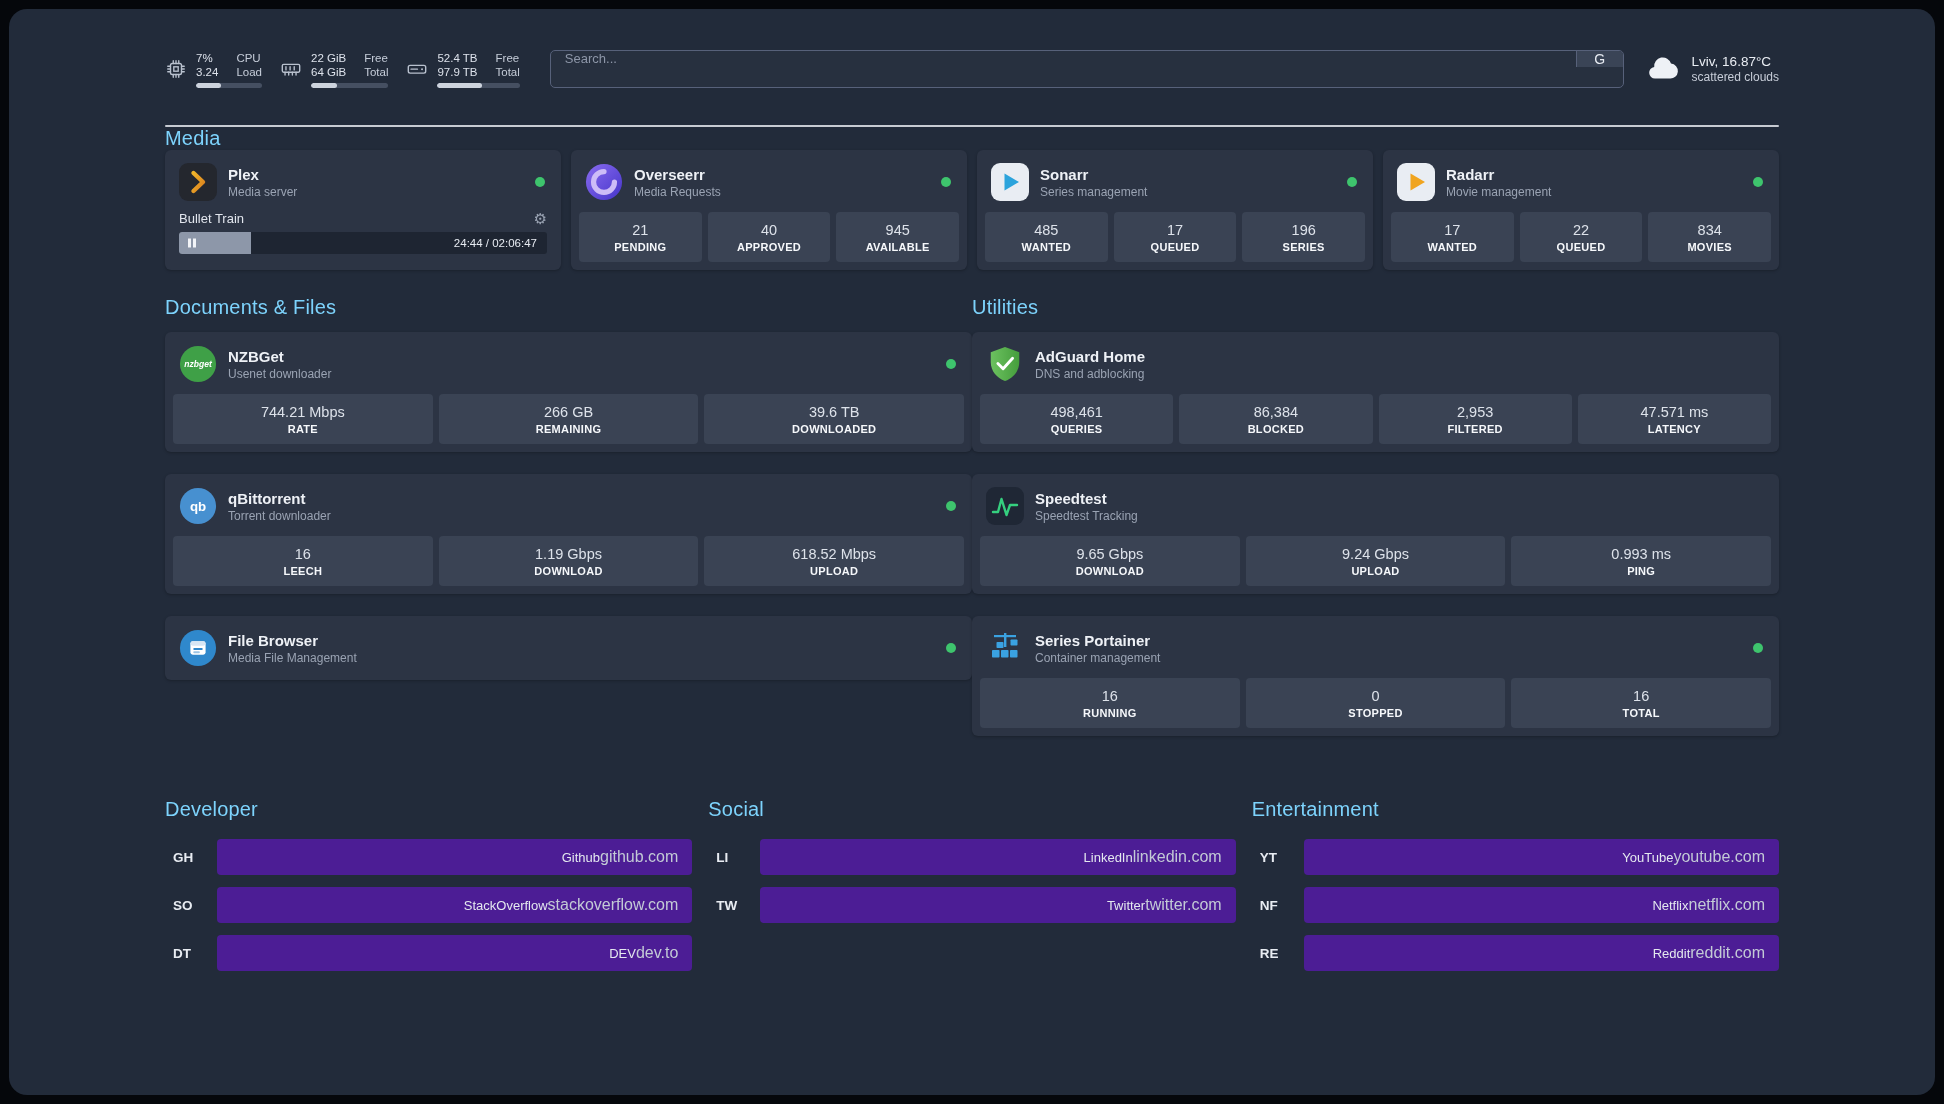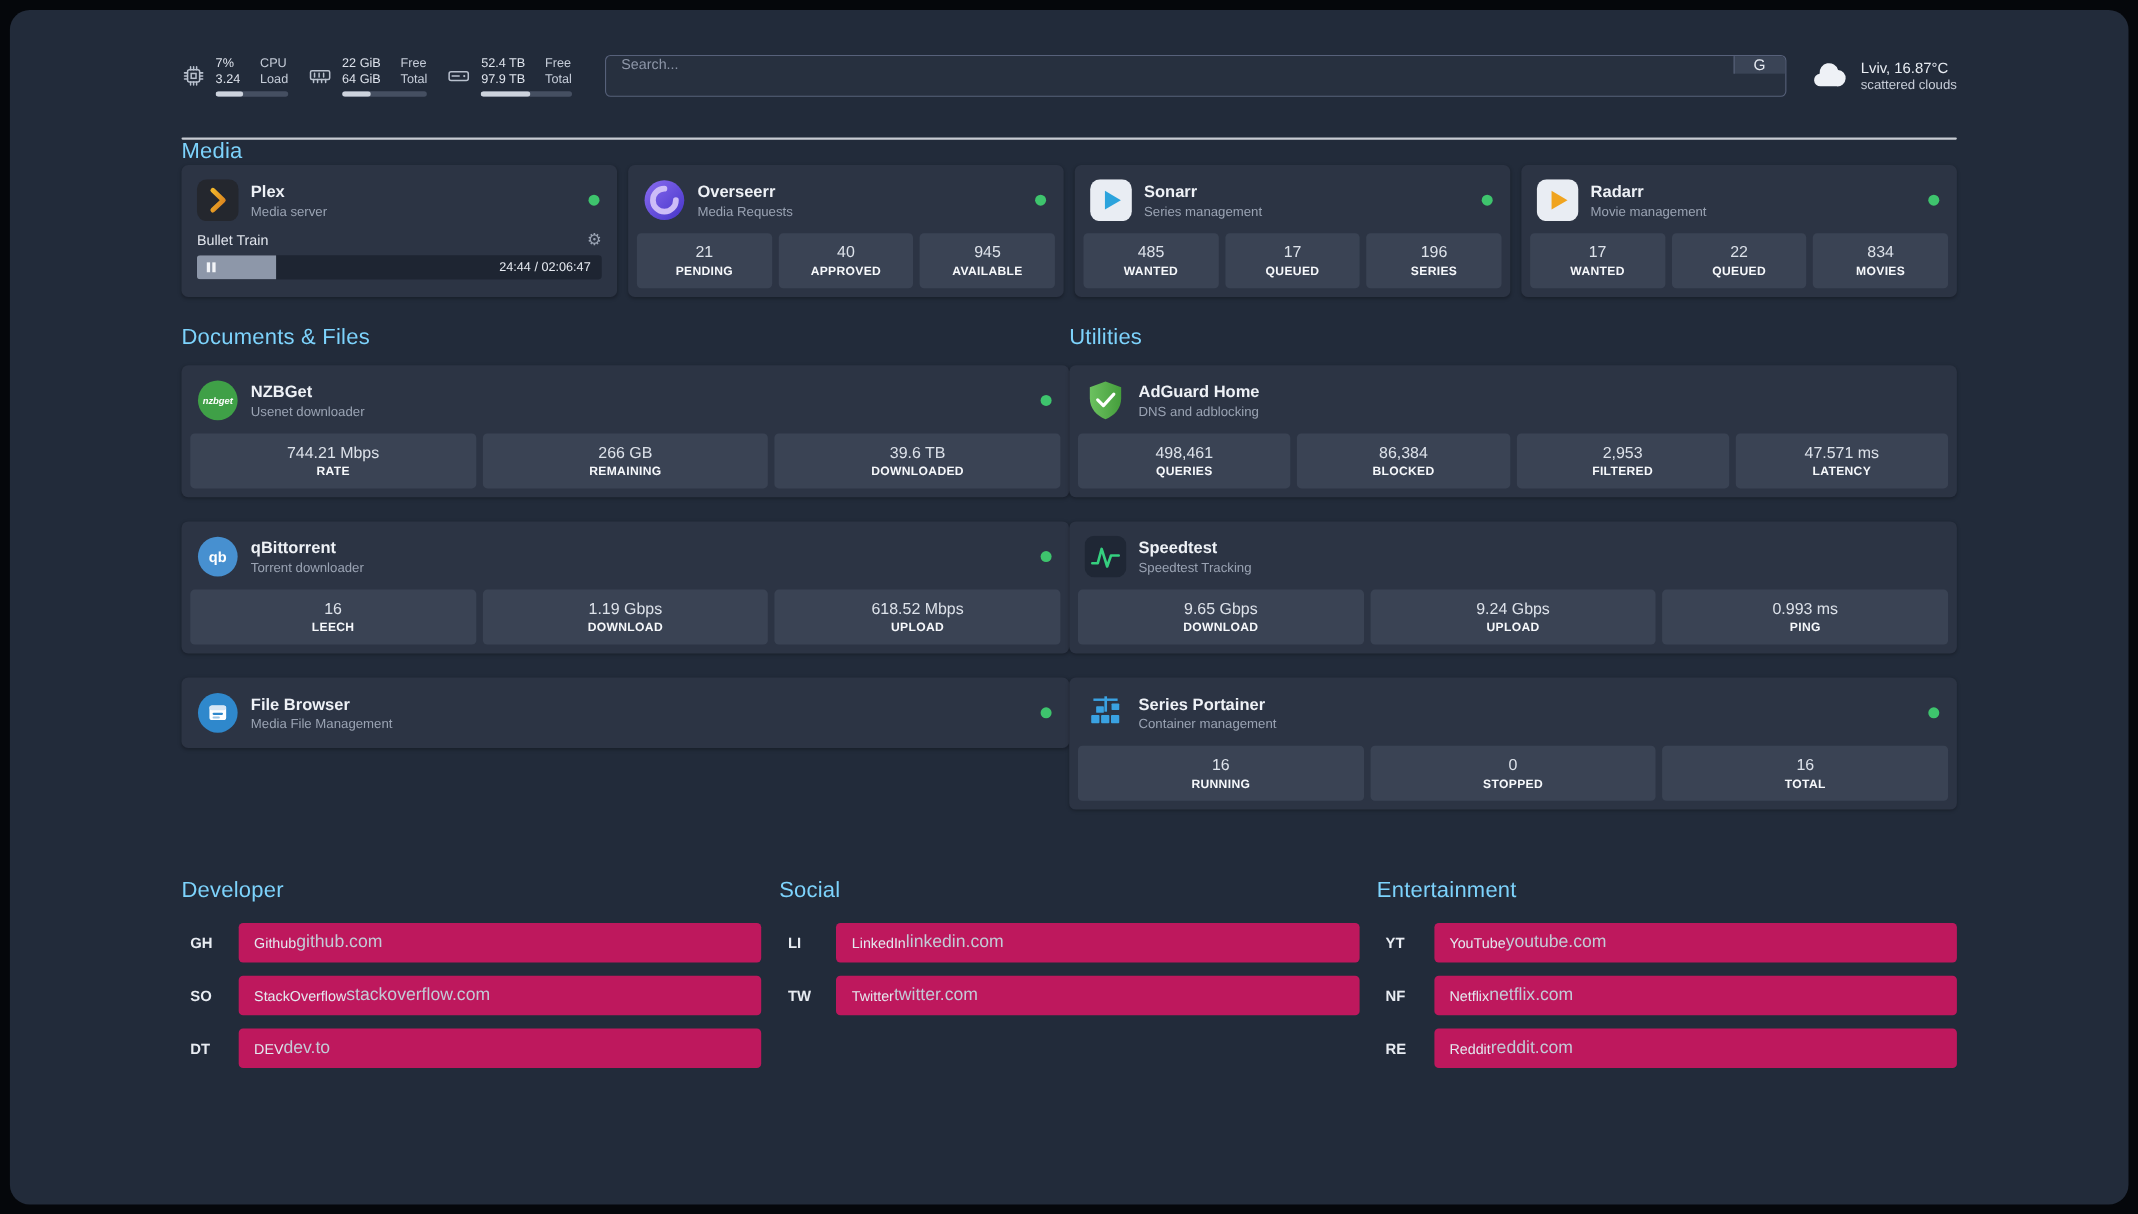--- a/index.html
+++ b/index.html
@@ -66,21 +66,21 @@
   .col .card{margin-bottom:22px}
   .col .card:last-child{margin-bottom:0}
   .col .card{flex:none}
 
   
   .bookmarks{display:flex;gap:16px;margin-top:62px;padding-bottom:30px}
   .bgroup{flex:1;min-width:0}
   .bgroup h2.section{margin-bottom:18px}
   .brow{display:flex;align-items:center;height:36px;margin-bottom:12px;cursor:pointer}
   .babbr{width:52px;padding-left:8px;font-size:13.5px;font-weight:700;color:#e8ecf2;box-sizing:border-box}
-  .bpill{flex:1;height:36px;background:#be185d;border-radius:4px;display:flex;align-items:center;justify-content:flex-start;padding:0 14px}
+  .bpill{flex:1;height:36px;background:#4c1d95;border-radius:4px;display:flex;align-items:center;justify-content:flex-end;padding:0 14px}
   .bname{font-size:13px;color:#e4e8ef}
   .burl{font-size:16px;color:#c3cad6}
 </style>
 </head>
 <body>
 
 <div class="frame">
 <div class="app">
 <div class="content">
 

